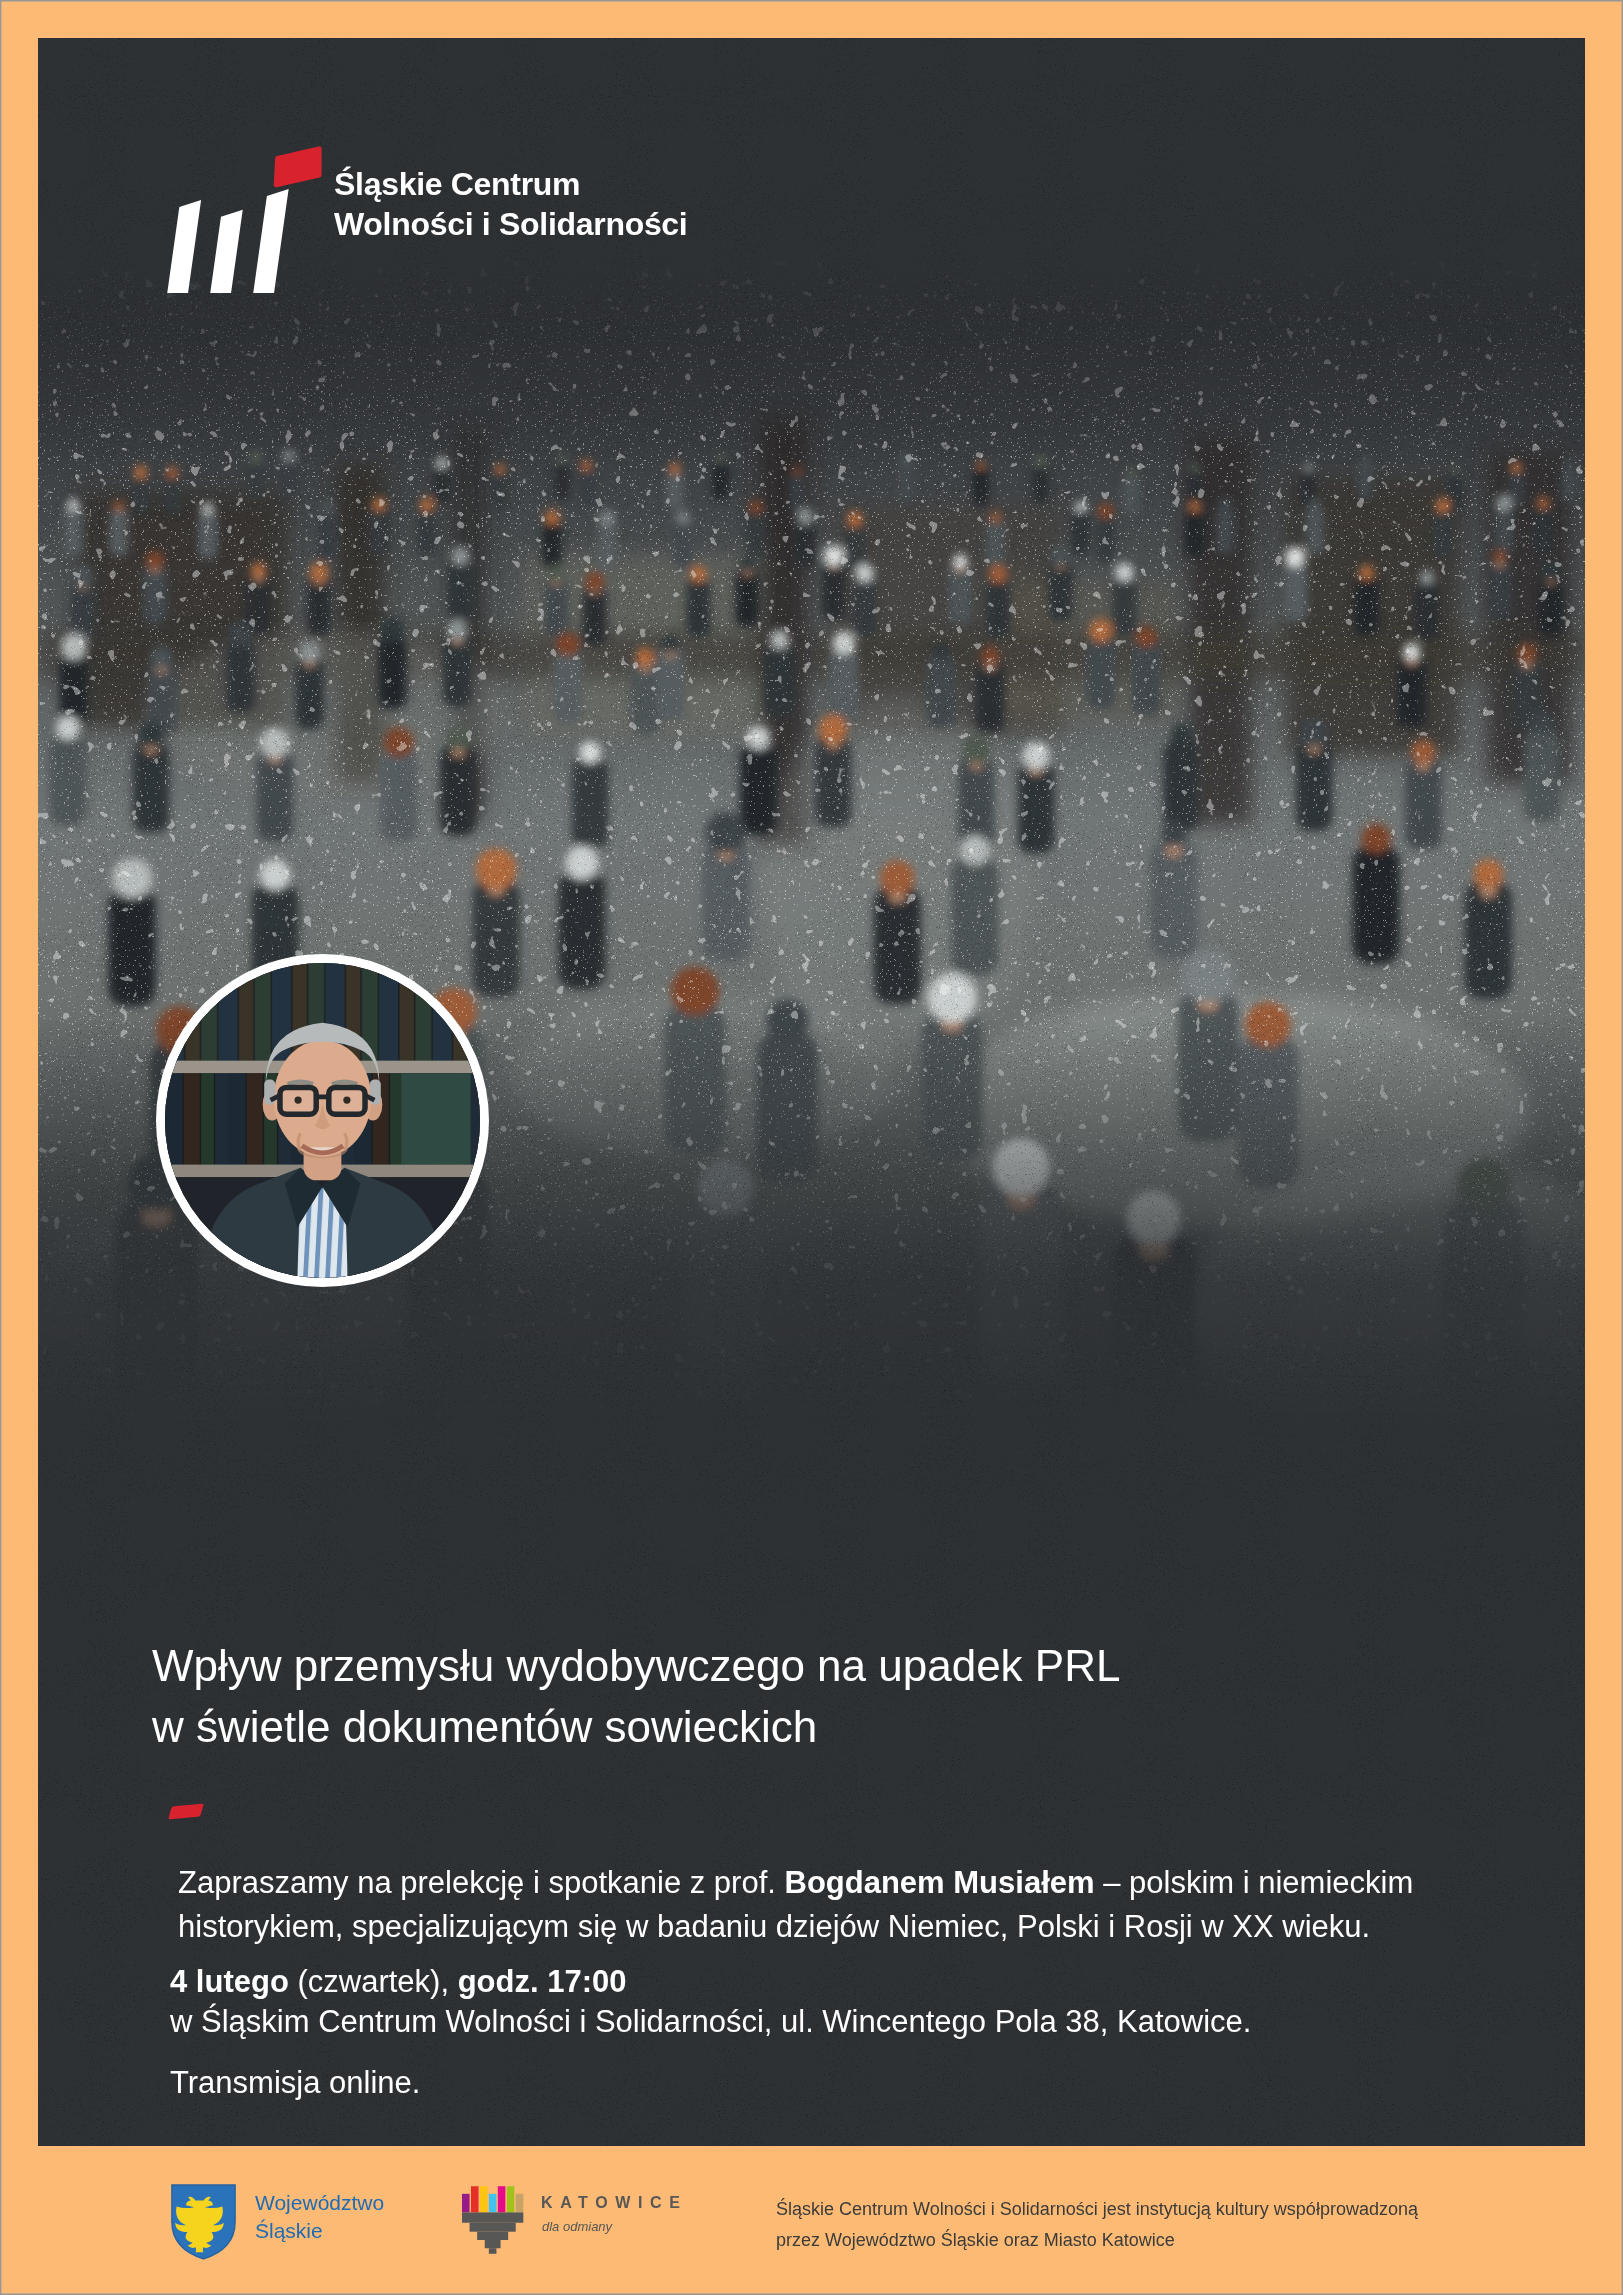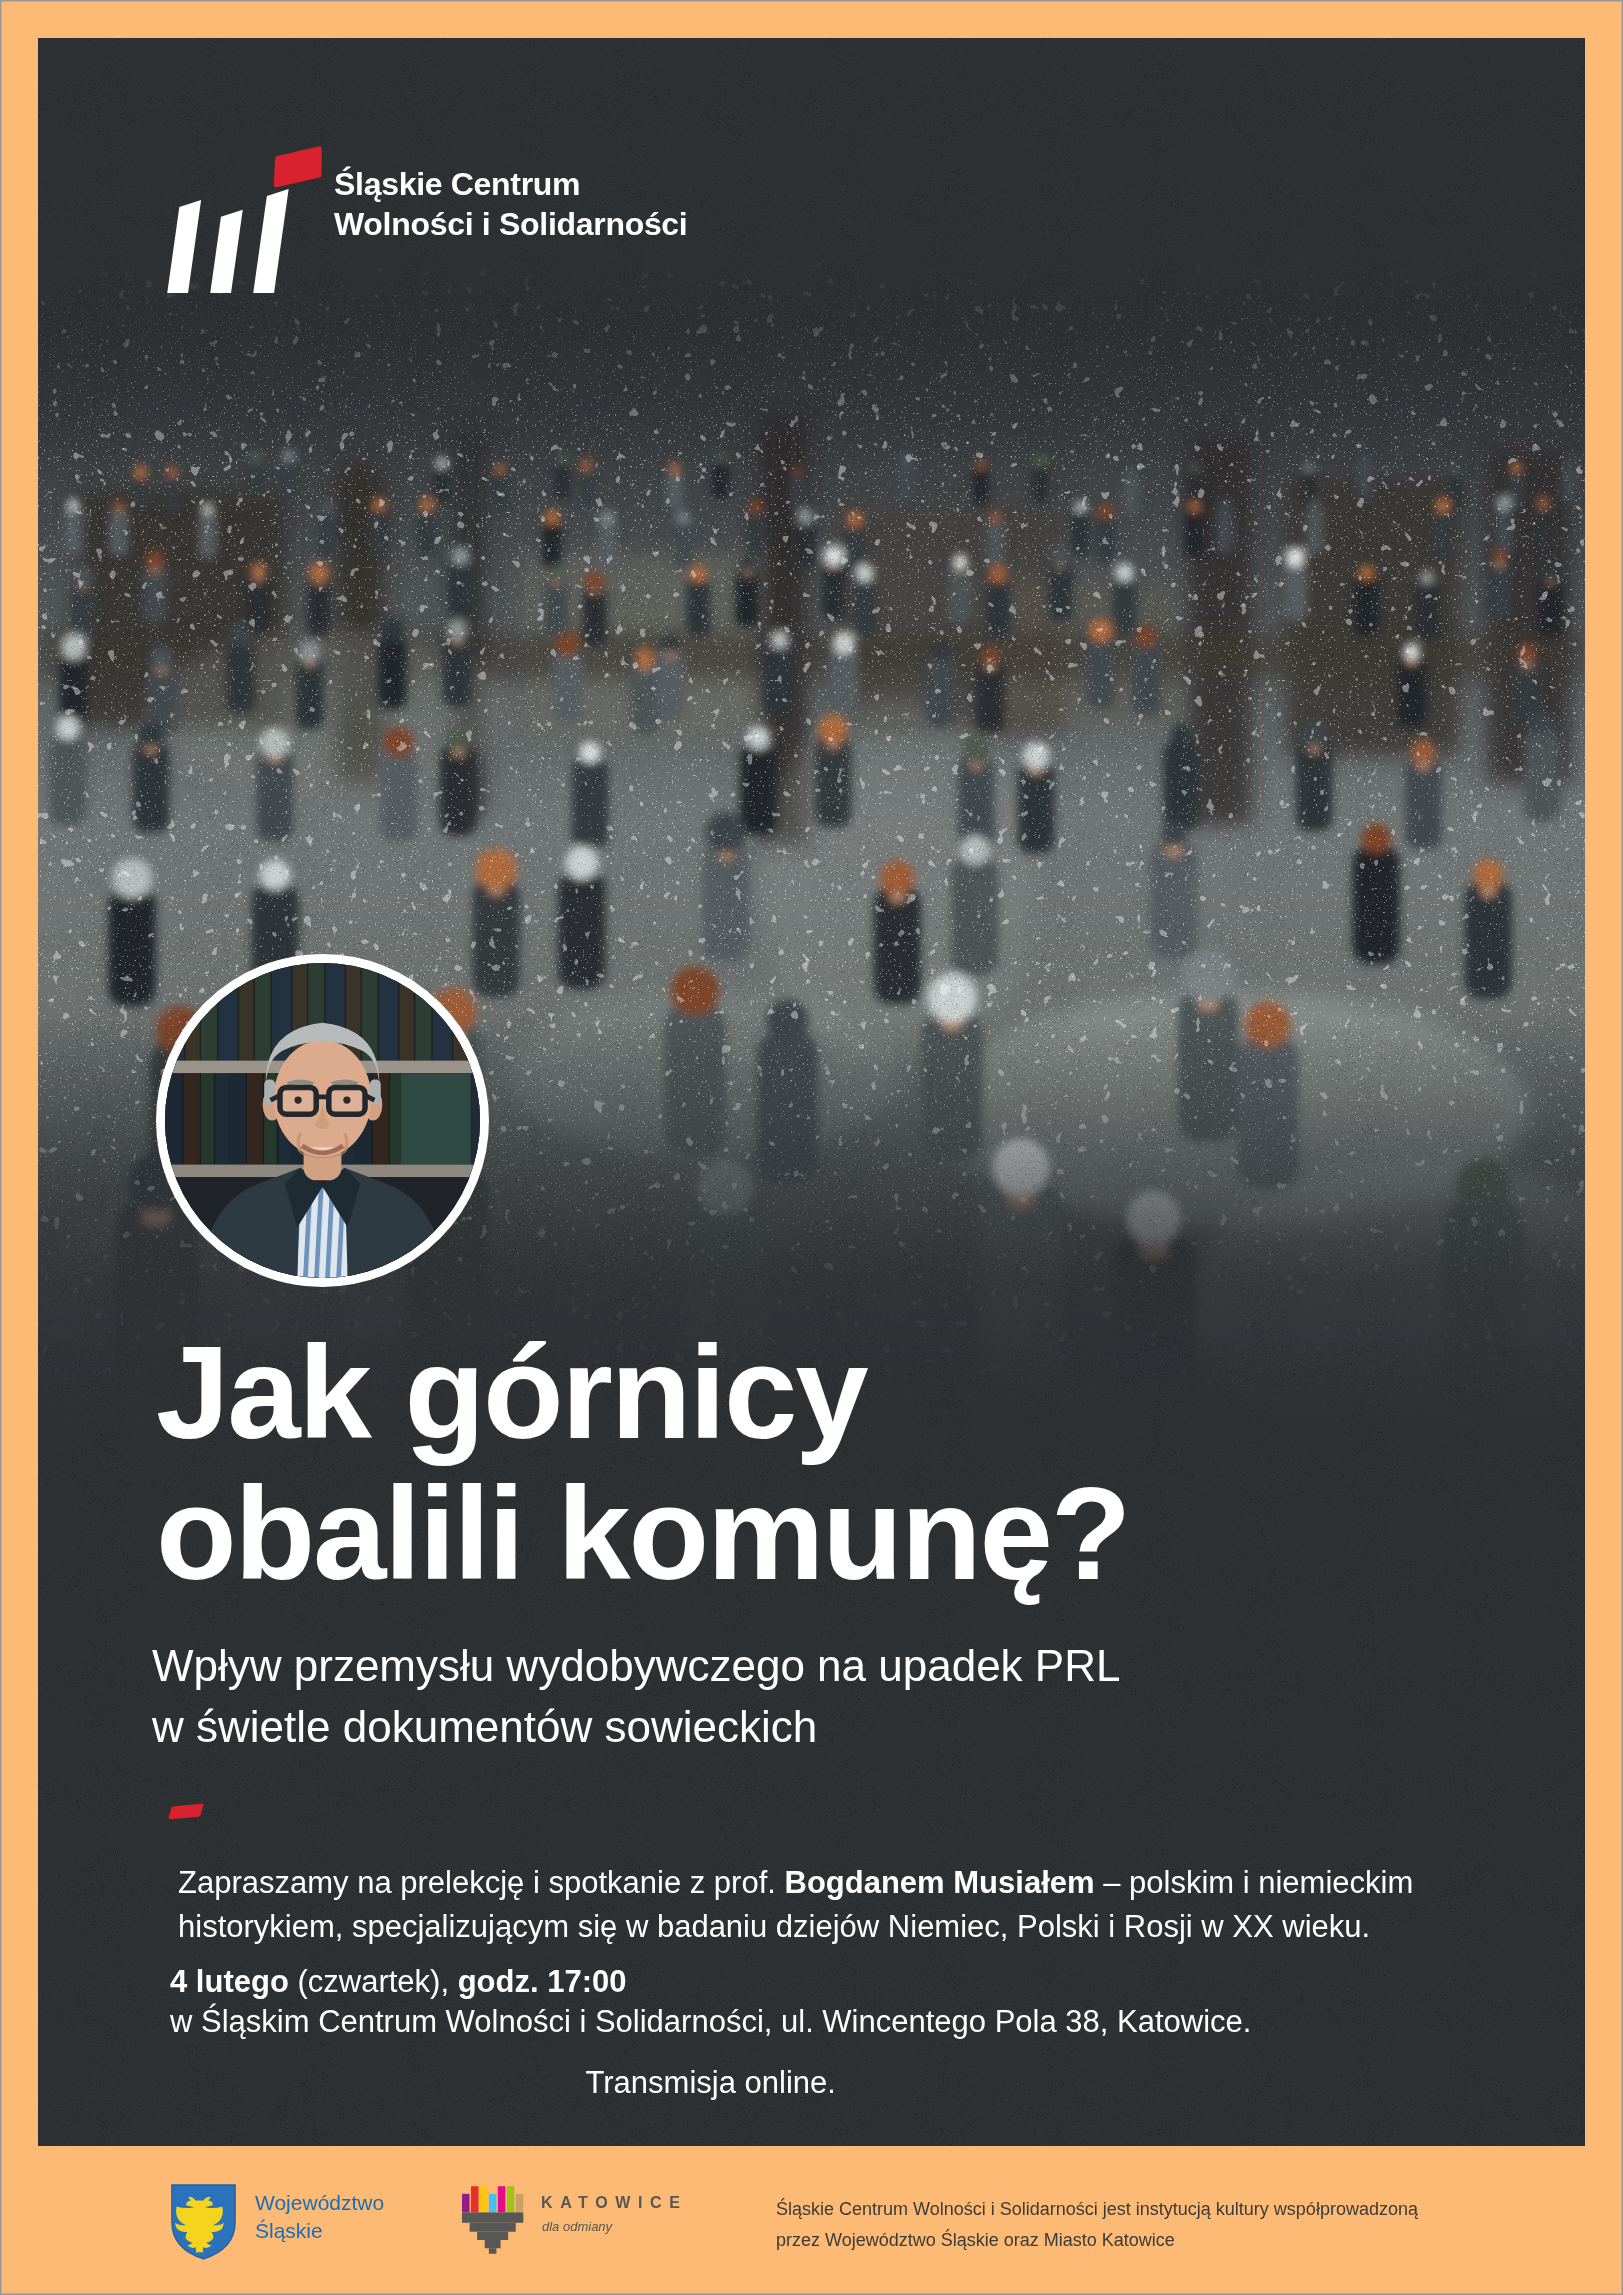--- a/index.html
+++ b/index.html
@@ -38,21 +38,21 @@
     position:absolute;left:132px;top:1767px;width:32px;height:13px;
     transform:skew(-16deg,-5deg);border-radius:2.1px;
   }
   .invite{
     position:absolute;left:132px;top:1815px;width:1311px;color:#ffffff;
     font-size:31px;line-height:44px;font-weight:400;margin:8px;
   }
   .invite b{font-weight:bold;}
   .schedule{position:absolute;left:132px;top:1924px;color:#ffffff;font-size:31px;line-height:40px;}
   .schedule p{margin:0;}
-  .schedule .online{margin-top:21px;text-align:center;}
+  .schedule .online{margin-top:21px;}
   .footer-shield{position:absolute;left:169px;top:2183px;width:69px;height:78px;}
   .voiv-text{
     position:absolute;left:255px;top:2189px;color:#1e6cb5;
     font-size:21px;line-height:28px;font-weight:400;
   }
   .kat-mark{position:absolute;left:462px;top:2186px;width:62px;height:68px;}
   .kat-name{
     position:absolute;left:541px;top:2194px;color:#575756;font-weight:bold;
     font-size:16px;letter-spacing:7.6px;white-space:nowrap;
   }
@@ -494,24 +494,20 @@
         <circle cx="115.5" cy="87" r="2.3" fill="#2f2a24"></circle>
 
         <path d="M100,90 Q98,100 95,103 Q100,108 105,103 Q102,100 100,90 Z" fill="#cf9c7e"></path>
         <path d="M86,108 Q83,114 86,119" stroke="#c08b6e" stroke-width="2" fill="none" opacity=".7"></path>
         <path d="M114,108 Q117,114 114,119" stroke="#c08b6e" stroke-width="2" fill="none" opacity=".7"></path>
         <path d="M91,117 Q100,122 109,117 Z" fill="#e8dfd6" opacity=".8"></path>
         <path d="M87,116 Q100,125 113,116" stroke="#a76a57" stroke-width="3" fill="none"></path>
       </svg>
     </div>
 
-    <div class="title">
-      <div>Jak górnicy</div>
-      <div>obalili komunę?</div>
-    </div>
 
     <div class="subtitle">
       <div>Wpływ przemysłu wydobywczego na upadek PRL</div>
       <div>w świetle dokumentów sowieckich</div>
     </div>
 
     <div class="red-dash" style="background: rgb(216, 35, 46);"></div>
 
     <p class="invite"><span>Zapraszamy na prelekcję i spotkanie z prof. </span><b>Bogdanem Musiałem</b><span> – polskim i niemieckim historykiem, specjalizującym się w badaniu dziejów Niemiec, Polski i Rosji w XX wieku.</span></p>
 

